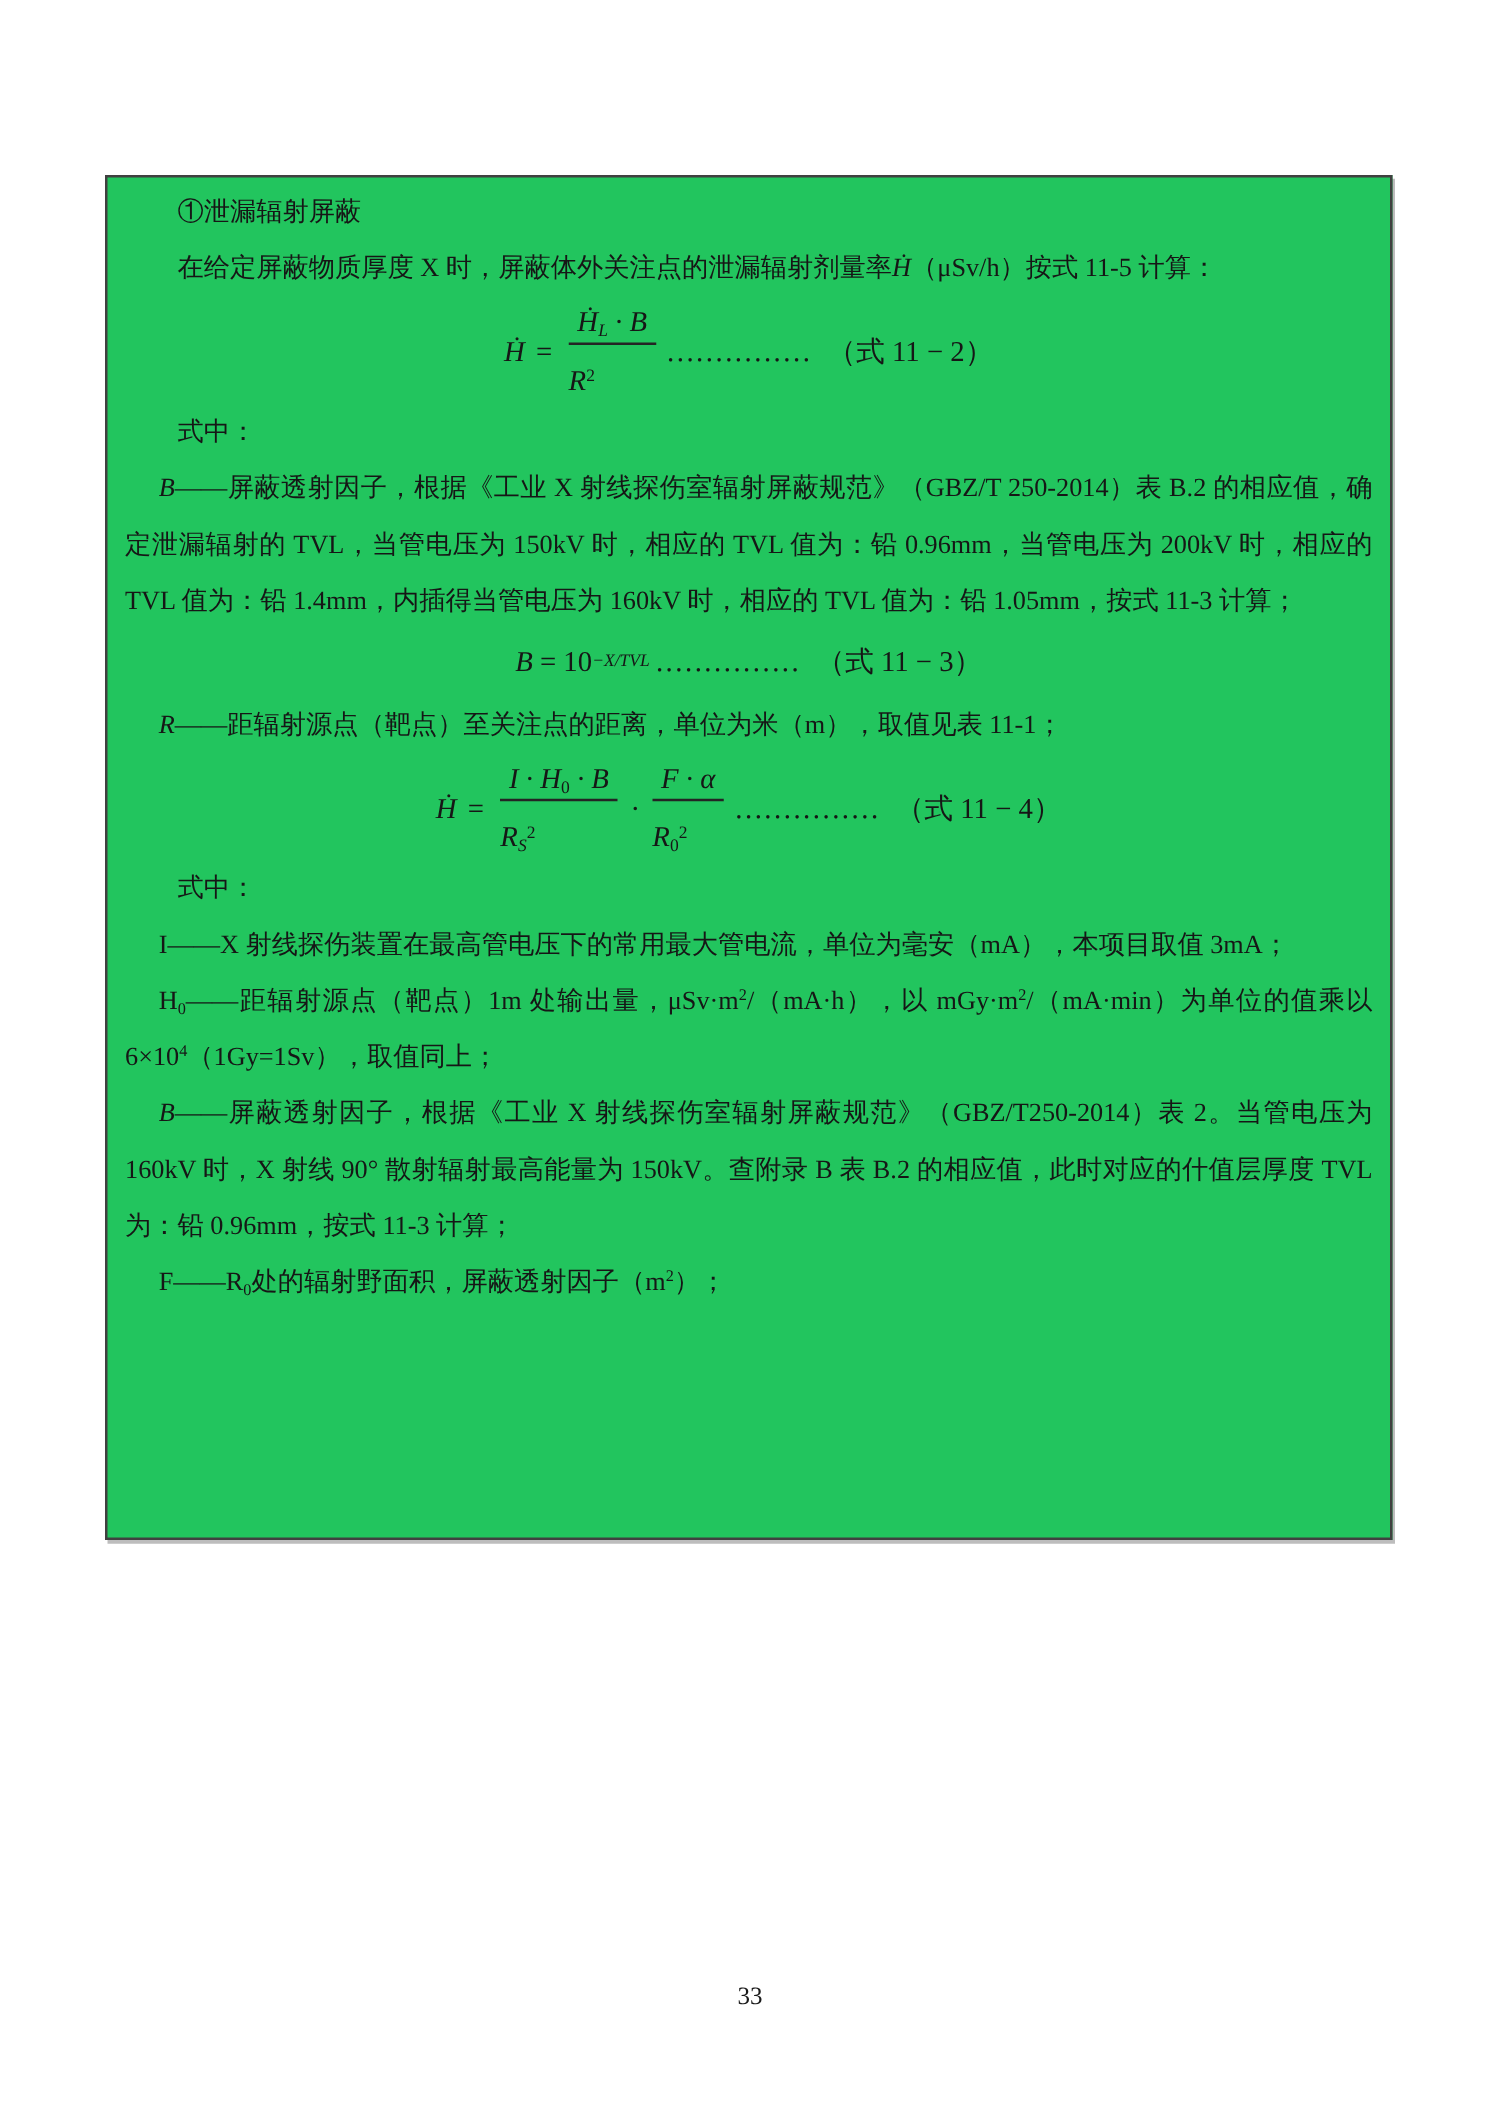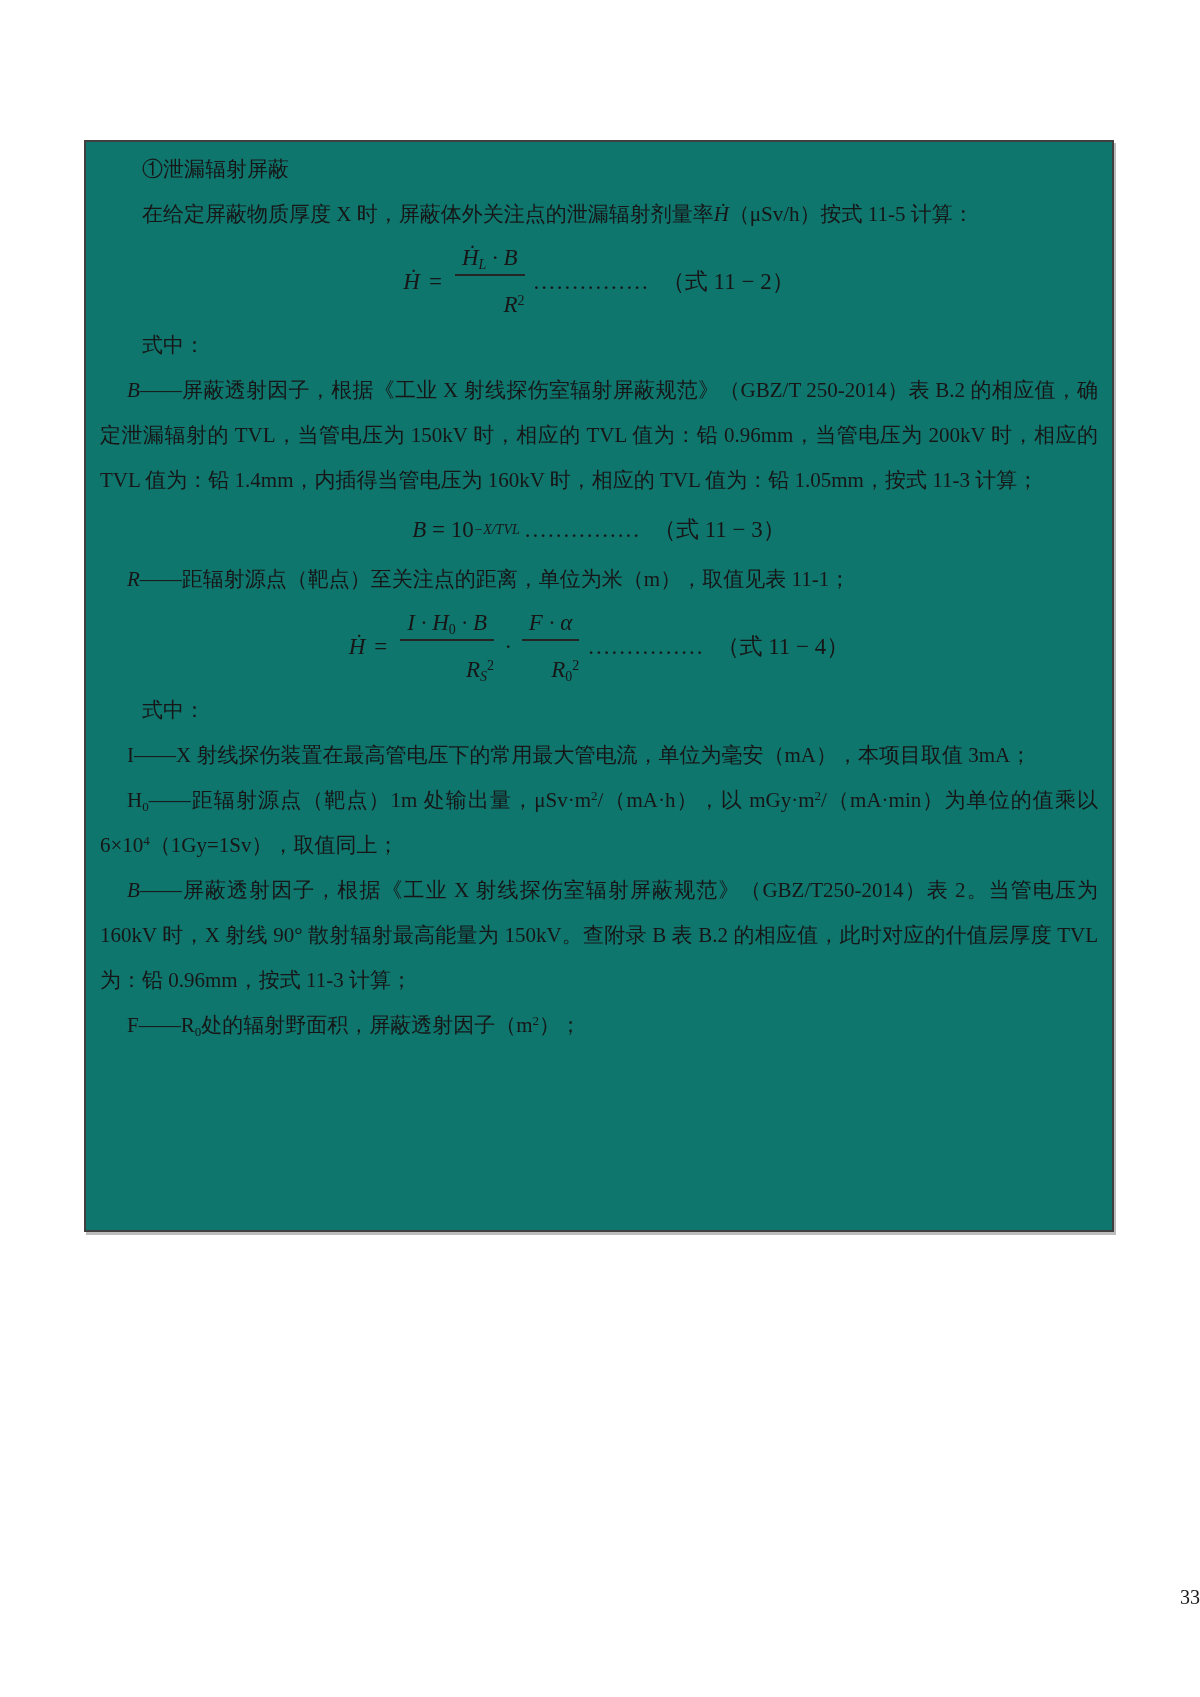--- a/index.html
+++ b/index.html
@@ -5,43 +5,43 @@
   html,body { margin:0; padding:0; background:#ffffff; }
   .page {
     position:relative; width:1200px; height:1697px; background:#ffffff;
     font-family:"Liberation Serif","DejaVu Serif",serif; color:#161616;
     overflow:hidden;
   }
   .doc-box {
     position:absolute; left:84px; top:140px; width:1030px; height:1092px;
     box-sizing:border-box; border:2px solid #404040;
     box-shadow:2px 3px 0 #bdbdbd;
-    padding:5px 14px 0 14px; overflow:hidden; background:#0f766e;
+    padding:5px 14px 0 14px; overflow:hidden; background:#22c55e;
   }
   .para { margin:0; font-size:21px; line-height:45px; text-align:justify; }
   .indent { text-indent:2em; }
   .indent-sm { text-indent:27px; }
   .i { font-style:italic; }
   sub, sup { line-height:0; font-size:13px; }
   sub { vertical-align:-4px; }
   sup { vertical-align:7px; }
   .formula { display:flex; justify-content:center; align-items:center; font-size:23px; }
   .formula sub, .formula sup { font-size:14px; }
   .f-tall { margin:8px 0 5px 0; }
   .f-line { line-height:50px; margin:2px 0; }
-  .frac { display:inline-flex; flex-direction:column; align-items:flex-end; margin:0 4px; }
+  .frac { display:inline-flex; flex-direction:column; align-items:flex-start; margin:0 4px; }
   .frac .num { display:block; padding:0 7px 3px 7px; border-bottom:2px solid #242424; white-space:pre; }
   .frac .den { display:block; padding-top:16px; white-space:pre; }
   .formula .eq { margin:0 9px; }
   .formula .middot { margin:0 7px; font-style:italic; }
   .dots { letter-spacing:2px; margin-left:5px; font-style:normal; }
   .flabel { margin-left:12px; font-style:normal; }
   .f3sup { font-size:15px; vertical-align:9px; font-style:italic; }
   .footer {
-    position:absolute; left:0; width:100%; top:1586px; text-align:right;
+    position:absolute; left:0; width:100%; top:1586px; text-align:center;
     font-size:20px; color:#1a1a1a;
   }
   .seg { white-space:pre-wrap; }
 </style>
 </head>
 <body>
 
 <div class="page">
   <div class="doc-box">
 

